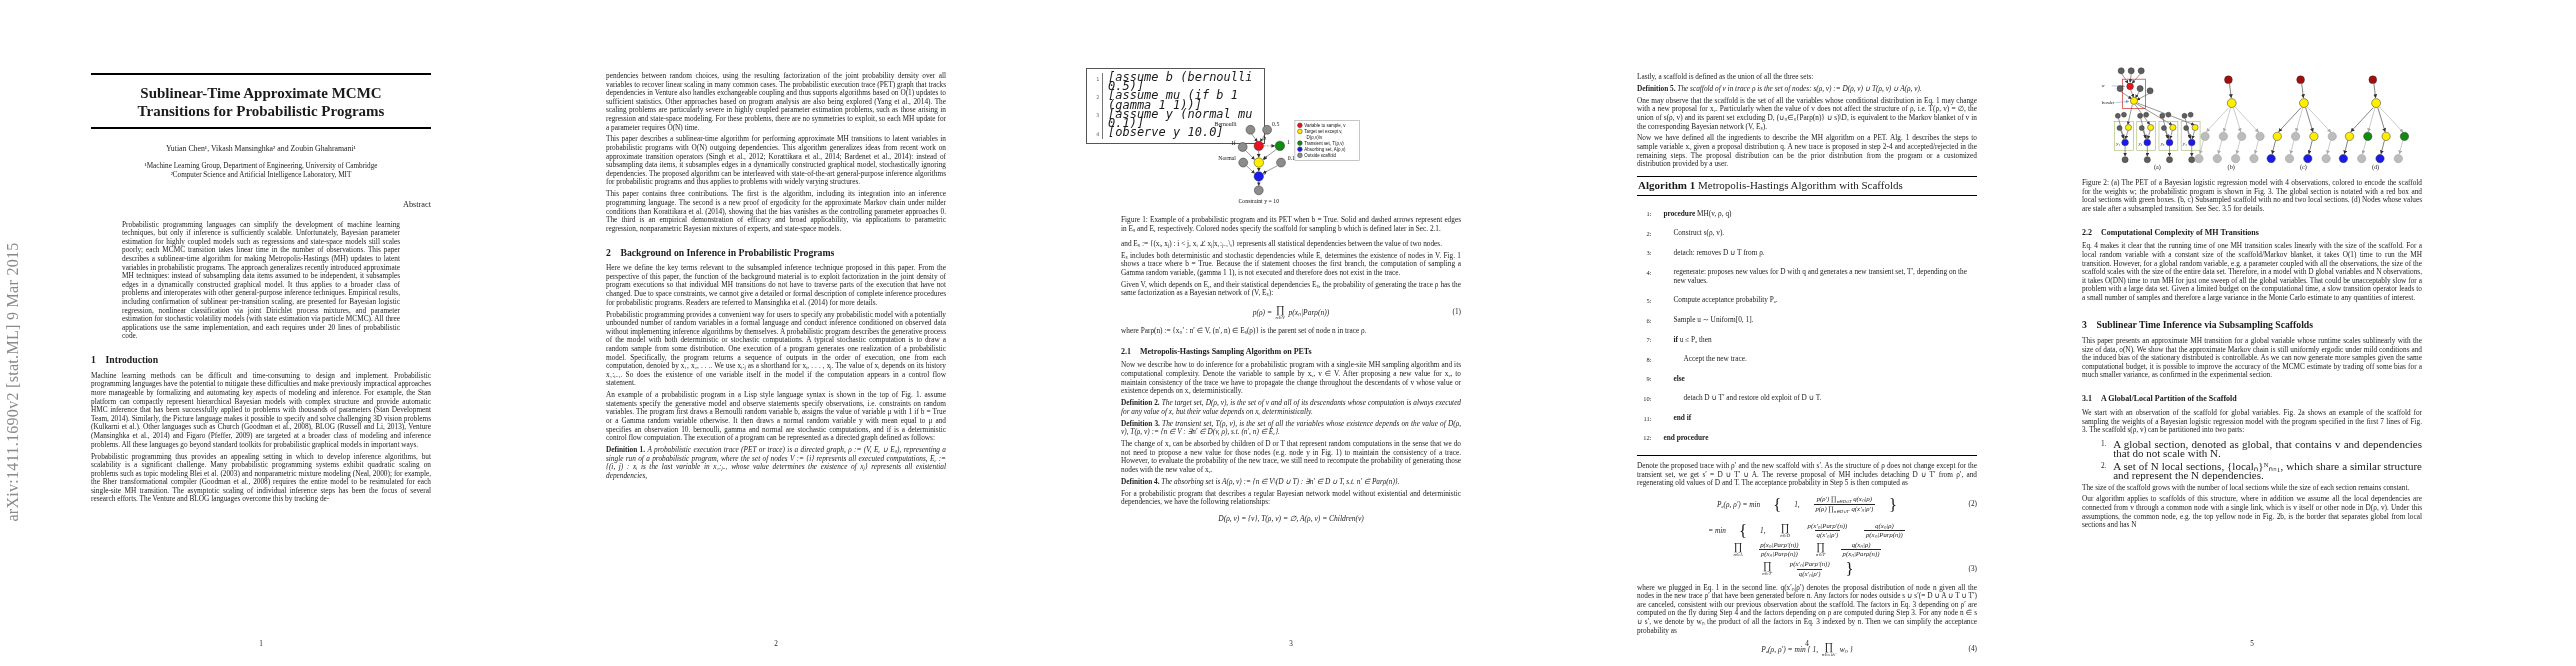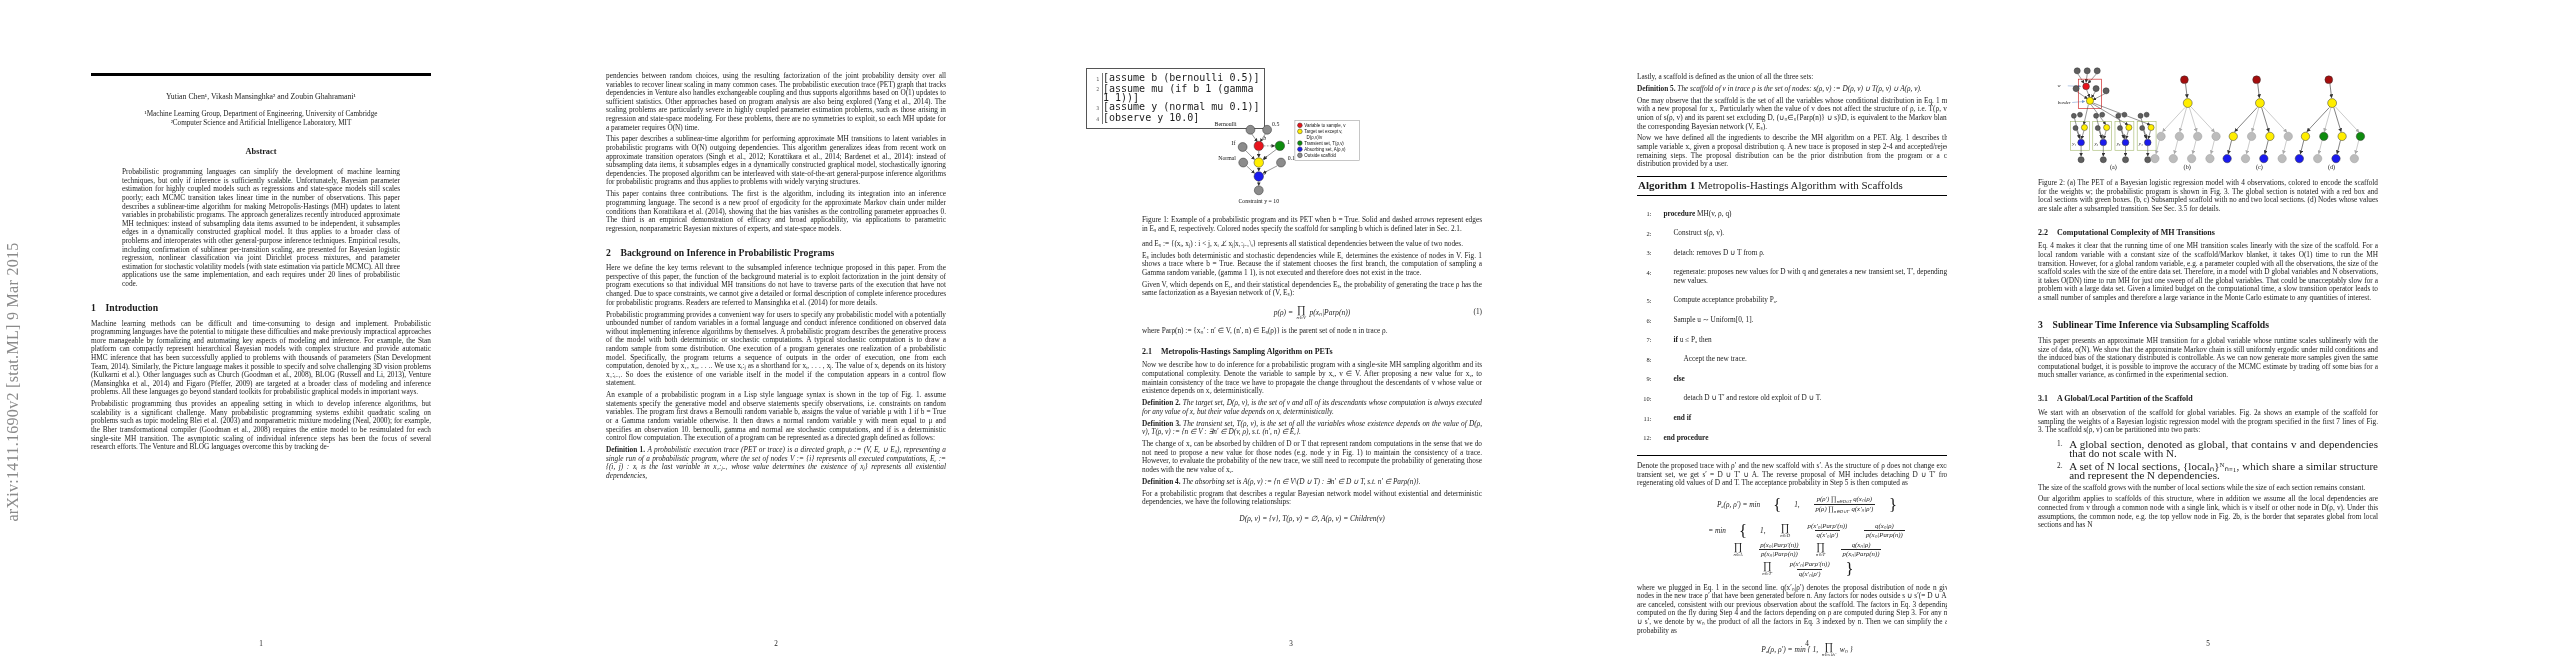--- a/index.html
+++ b/index.html
@@ -1,41 +1,41 @@
 <!DOCTYPE html>
 <html style="--node-red: #e8141d; --node-yellow: #ffee00; --node-green: #0e8c0e; --node-blue: #1a1aee; --node-gray: #8c8c8c; --node-darkgray: #5f5f5f; --node-darkred: #a50d0d; --node-lightgray: #bcbcbc; --box-red: #cc2222; --box-green: #a3b86c; --pointer-blue: #7799cc;font-size:9px"><head>
 <meta charset="utf-8">
 <style>
   html,body{margin:0;padding:0;background:#ffffff;}
   body{width:2576px;height:667px;position:relative;font-family:"Liberation Serif",serif;color:#1b1b1b;}
   .page{position:absolute;top:0;width:515px;height:667px;background:#fff;overflow:hidden;}
-  #pg1{left:0}#pg2{left:515px}#pg3{left:1030px}#pg4{left:1546px}#pg5{left:1947px}
+  #pg1{left:0}#pg2{left:515px}#pg3{left:1030px}#pg4{left:1546px}#pg5{left:1991px}
   .col{position:absolute;left:91px;width:340px;}
   p.body{font-size:7.3px;line-height:8.6px;text-align:justify;margin:0 0 3.3px 0;}
   .b{font-weight:bold}.i{font-style:italic}
   h1.sec{font-size:9.7px;font-weight:bold;margin:13.3px 0 6.7px 0;}
   h2.sub{font-size:8px;font-weight:bold;margin:11px 0 5.6px 0;}
   .secnum{display:inline-block;min-width:14.5px;}
   .subnum{display:inline-block;min-width:19px;}
   .pageno{position:absolute;top:640px;left:91px;width:340px;text-align:center;font-size:7.2px;}
   .arxiv{position:absolute;left:-237px;top:373px;width:500px;text-align:center;transform:rotate(-90deg);
          color:#8a8a8a;font-size:16px;letter-spacing:0.3px;white-space:nowrap;}
   .rule-b{height:2.2px;background:#000;}
   .rule-t{height:1.1px;background:#000;}
   .title{font-size:15px;font-weight:bold;text-align:center;line-height:1.22;margin:9px 0 6.7px 0;}
   .authors{text-align:center;font-size:7.8px;margin:15.6px 0 0 0;}
   .affil{text-align:center;font-size:7.2px;line-height:9.2px;margin:0;}
-  .absh{text-align:center;font-weight:bold;font-size:8.3px;margin:19px 0 7.8px 0;}
+  .absh{text-align:right;font-weight:normal;font-size:8.3px;margin:19px 0 7.8px 0;}
   .abst{margin:12px 31px;font-size:7.3px;line-height:8.6px;text-align:justify;}
   
   .codebox{position:absolute;left:56px;top:68px;width:179px;border:0.6px solid #555;
            font-family:"DejaVu Sans Mono",monospace;padding:3.9px 4.4px;background:#fff;box-sizing:border-box;}
   .crow{display:flex;line-height:9.2px;}
   .cno{width:7.8px;font-size:5px;color:#666;text-align:right;padding-right:2.8px;flex:none;padding-top:1.7px;}
-  .ct{border-left:0.6px solid #777;font-size:10px;}
+  .ct{border-left:0.6px solid #777;padding-left:5px;font-size:12px;font-style:italic;}
   
   .figsvg{position:absolute;}
   .svgtxt{font-family:"Liberation Serif",serif;fill:#111;}
   .lbl{font-size:10.5px;}
   .var{font-size:10.5px;font-style:italic;}
   .leg{font-family:"Liberation Sans",sans-serif;font-size:8px;fill:#111;}
   .fig2lbl{font-size:11px;}
   .fig2var{font-size:8.5px;font-style:italic;}
   circle{stroke:#333;stroke-width:0.9;}
   .cr{fill:var(--node-red)}.cy{fill:var(--node-yellow)}.cg{fill:var(--node-green)}
@@ -70,20 +70,24 @@
   .ln{width:24.5px;text-align:right;margin-right:6.7px;flex:none;font-size:7.3px;line-height:8.6px;}
   .lt{flex:1;font-size:11px;line-height:8.6px;text-align:justify;}
 </style>
 </head>
 <body>
 
 <div class="page" id="pg1">
   <div class="arxiv">arXiv:1411.1690v2  [stat.ML]  9 Mar 2015</div>
   <div class="col" style="top:73px;">
     <div class="rule-b"></div>
+    <div class="title">
+      <div>Sublinear-Time Approximate MCMC</div>
+      <div>Transitions for Probabilistic Programs</div>
+    </div>
     <div class="rule-t"></div>
     <p class="authors">Yutian Chen¹, Vikash Mansinghka² and Zoubin Ghahramani¹</p>
     <p class="affil" style="margin-top:9px;">¹Machine Learning Group, Department of Engineering, University of Cambridge</p>
     <p class="affil">²Computer Science and Artificial Intelligence Laboratory, MIT</p>
     <div class="absh">Abstract</div>
     <div class="abst">Probabilistic programming languages can simplify the development of machine learning techniques, but only if inference is sufficiently scalable. Unfortunately, Bayesian parameter estimation for highly coupled models such as regressions and state-space models still scales poorly; each MCMC transition takes linear time in the number of observations. This paper describes a sublinear-time algorithm for making Metropolis-Hastings (MH) updates to latent variables in probabilistic programs. The approach generalizes recently introduced approximate MH techniques: instead of subsampling data items assumed to be independent, it subsamples edges in a dynamically constructed graphical model. It thus applies to a broader class of problems and interoperates with other general-purpose inference techniques. Empirical results, including confirmation of sublinear per-transition scaling, are presented for Bayesian logistic regression, nonlinear classification via joint Dirichlet process mixtures, and parameter estimation for stochastic volatility models (with state estimation via particle MCMC). All three applications use the same implementation, and each requires under 20 lines of probabilistic code.</div>
     <h1 class="sec"><span class="secnum">1</span><span>Introduction</span></h1>
     <p class="body">Machine learning methods can be difficult and time-consuming to design and implement. Probabilistic programming languages have the potential to mitigate these difficulties and make previously impractical approaches more manageable by formalizing and automating key aspects of modeling and inference.  For example, the Stan platform can compactly represent hierarchical Bayesian models with complex structure and provide automatic HMC inference that has been successfully applied to problems with thousands of parameters (Stan Development Team, 2014).  Similarly, the Picture language makes it possible to specify and solve challenging 3D vision problems (Kulkarni et al.).  Other languages such as Church (Goodman et al., 2008), BLOG (Russell and Li, 2013), Venture (Mansinghka et al., 2014) and Figaro (Pfeffer, 2009) are targeted at a broader class of modeling and inference problems.  All these languages go beyond standard toolkits for probabilistic graphical models in important ways.</p>
     <p class="body">Probabilistic programming thus provides an appealing setting in which to develop inference algorithms, but scalability is a significant challenge.  Many probabilistic programming systems exhibit quadratic scaling on problems such as topic modeling Blei et al. (2003) and nonparametric mixture modeling (Neal, 2000); for example, the Bher transformational compiler (Goodman et al., 2008) requires the entire model to be resimulated for each single-site MH transition.  The asymptotic scaling of individual inference steps has been the focus of several research efforts.  The Venture and BLOG languages overcome this by tracking de-</p>
   </div>
@@ -181,21 +185,21 @@
       <text class="leg" x="334" y="39">D(ρ,v)\v</text>
       <circle class="cg" cx="322" cy="47" r="4.2"></circle>
       <text class="leg" x="330" y="50">Transient set, T(ρ,v)</text>
       <circle class="cb" cx="322" cy="58" r="4.2"></circle>
       <text class="leg" x="330" y="61">Absorbing set, A(ρ,v)</text>
       <circle class="co" cx="322" cy="69" r="4.2"></circle>
       <text class="leg" x="330" y="72">Outside scaffold</text>
     </g>
   </svg>
 
-  <div class="col" style="top:216px;margin-left:21px;">
+  <div class="col" style="top:216px;">
     <p class="body">Figure 1: Example of a probabilistic program and its PET when b = True.  Solid and dashed arrows represent edges in Eₛ and Eₑ respectively.  Colored nodes specify the scaffold for sampling b which is defined later in Sec. 2.1.</p>
     <p class="body" style="margin-top:6.7px;">and Eₛ := {(xᵢ, xⱼ) : i &lt; j, xᵢ ⊥̸ xⱼ|x₁:ⱼ₋₁\ᵢ} represents all statistical dependencies between the value of two nodes.</p>
     <p class="body">Eₛ includes both deterministic and stochastic dependencies while Eₑ determines the existence of nodes in V.  Fig. 1 shows a trace where b = True.  Because the if statement chooses the first branch, the computation of sampling a Gamma random variable, (gamma 1 1), is not executed and therefore does not exist in the trace.</p>
     <p class="body">Given V, which depends on Eₑ, and their statistical dependencies Eₛ, the probability of generating the trace ρ has the same factorization as a Bayesian network of (V, Eₛ):</p>
     <div class="eq">
       <span>p(ρ) = </span><span class="prod">
           <span class="pi">∏</span>
           <span class="ps">n∈V</span>
         </span><span> p(xₙ|Parρ(n))</span>
       <span class="tag">(1)</span>

